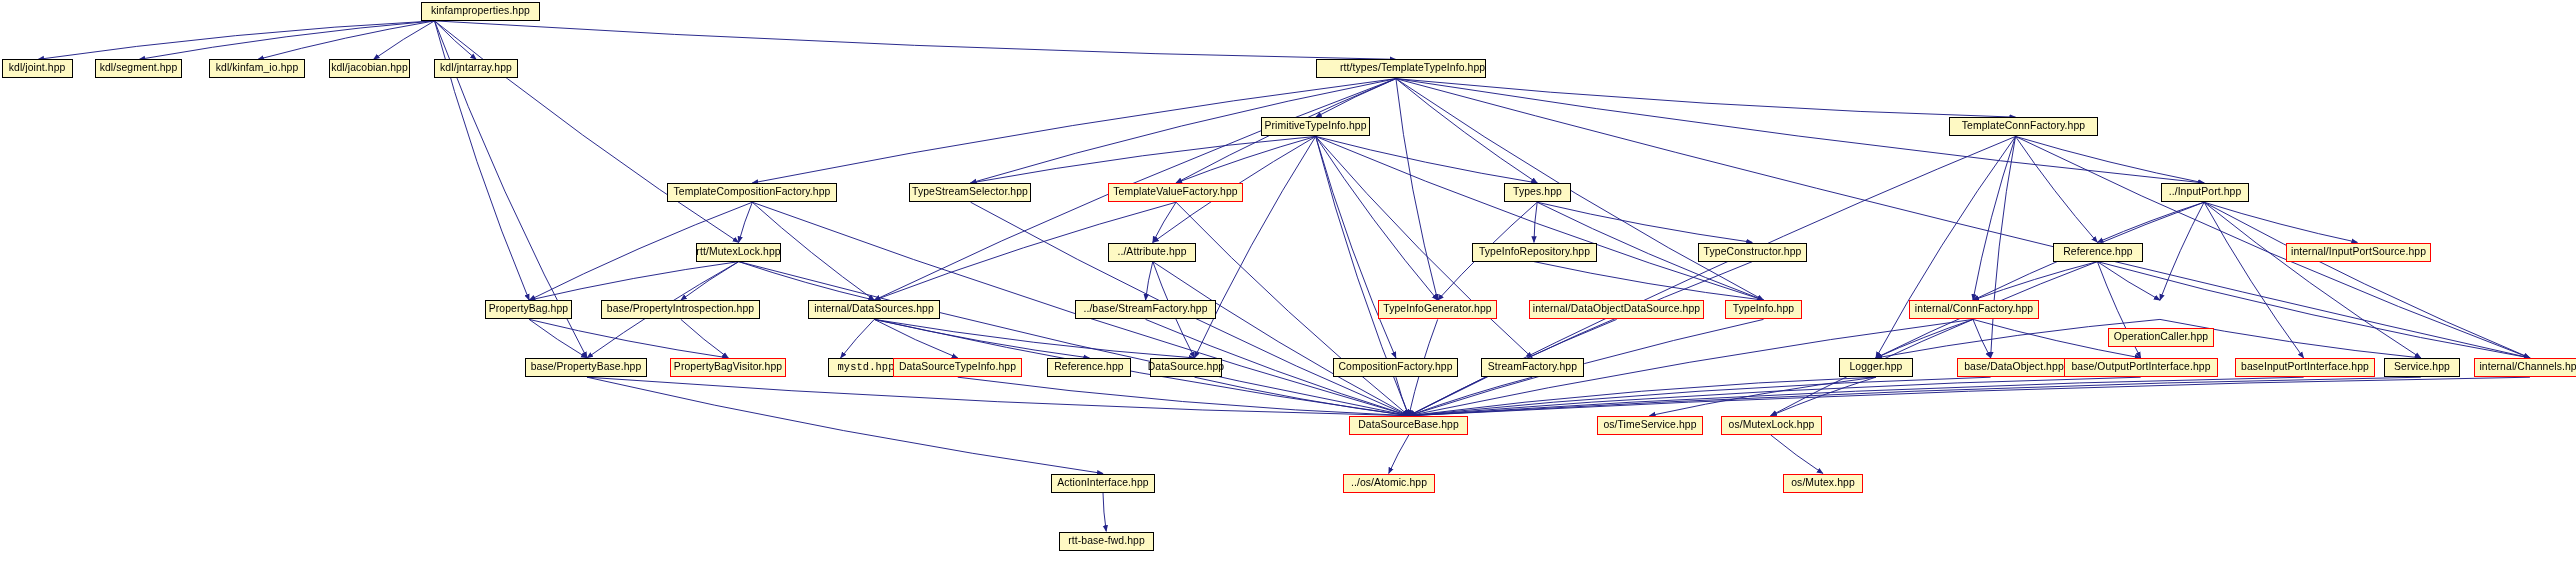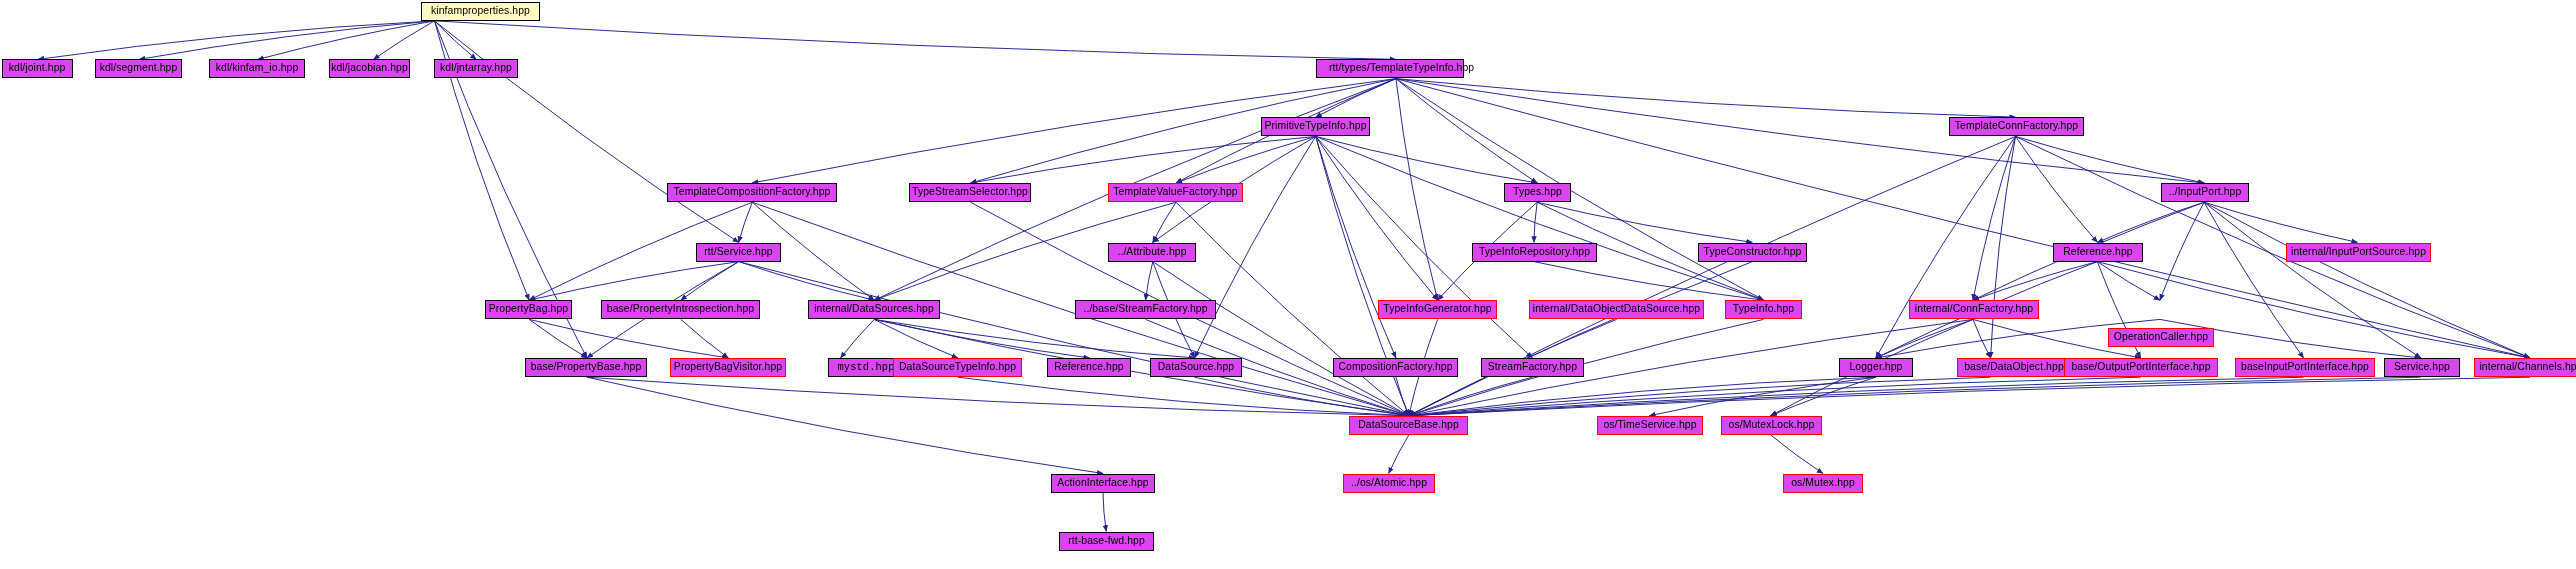--- a/index.html
+++ b/index.html
@@ -9,21 +9,21 @@
     height:569px;
     background:#ffffff;
     font-family:"Liberation Sans", sans-serif;
     overflow:hidden;
   }
   #edges{position:absolute;left:0;top:0;width:2576px;height:569px;pointer-events:none;}
   .node{
     position:absolute;
     box-sizing:border-box;
     border:0.8px solid #000000;
-    background:#d946ef;
+    background:#fef9c3;
     color:#000000;
     font-size:10.4px;
     line-height:1;
     display:flex;
     align-items:center;
     justify-content:center;
     white-space:nowrap;
     height:19px;
     padding:0 4.8px;
     letter-spacing:0.1px;
@@ -164,46 +164,46 @@
     </div>
     <div class="node" style="left: 209px; top: 59px; width: 96px;">
       <span>kdl/kinfam_io.hpp</span>
     </div>
     <div class="node" style="left: 329px; top: 59px; width: 81px;">
       <span>kdl/jacobian.hpp</span>
     </div>
     <div class="node" style="left: 434px; top: 59px; width: 84px;">
       <span>kdl/jntarray.hpp</span>
     </div>
-    <div class="node" style="left: 1316px; top: 59px; width: 148px; padding-left: 28px;">
+    <div class="node" style="left: 1316px; top: 59px; width: 170px; padding-left: 28px;">
       <span>rtt/types/TemplateTypeInfo.hpp</span>
     </div>
     <div class="node" style="left: 1261px; top: 117px; width: 109px;">
       <span>PrimitiveTypeInfo.hpp</span>
     </div>
-    <div class="node" style="left: 1949px; top: 117px; width: 135px;">
+    <div class="node" style="left: 1949px; top: 117px; width: 149px;">
       <span>TemplateConnFactory.hpp</span>
     </div>
     <div class="node" style="left: 667px; top: 183px; width: 170px;">
       <span>TemplateCompositionFactory.hpp</span>
     </div>
     <div class="node" style="left: 909px; top: 183px; width: 122px;">
       <span>TypeStreamSelector.hpp</span>
     </div>
     <div class="node red" style="left: 1108px; top: 183px; width: 135px;">
       <span>TemplateValueFactory.hpp</span>
     </div>
     <div class="node" style="left: 1504px; top: 183px; width: 67px;">
       <span>Types.hpp</span>
     </div>
     <div class="node" style="left: 2161px; top: 183px; width: 88px;">
       <span>../InputPort.hpp</span>
     </div>
     <div class="node" style="left: 696px; top: 243px; width: 85px;">
-      <span>rtt/Service.hpp</span>
+      <span>rtt/MutexLock.hpp</span>
     </div>
     <div class="node" style="left: 1108px; top: 243px; width: 88px;">
       <span>../Attribute.hpp</span>
     </div>
     <div class="node" style="left: 1472px; top: 243px; width: 125px;">
       <span>TypeInfoRepository.hpp</span>
     </div>
     <div class="node" style="left: 1698px; top: 243px; width: 109px;">
       <span>TypeConstructor.hpp</span>
     </div>
@@ -248,21 +248,21 @@
     </div>
     <div class="node" style="left: 828px; top: 358px; width: 76px; font-family: Liberation Mono, monospace;">
       <span>mystd.hpp</span>
     </div>
     <div class="node red" style="left: 893px; top: 358px; width: 129px;">
       <span>DataSourceTypeInfo.hpp</span>
     </div>
     <div class="node" style="left: 1047px; top: 358px; width: 84px;">
       <span>Reference.hpp</span>
     </div>
-    <div class="node" style="left: 1150px; top: 358px; width: 92px;">
+    <div class="node" style="left: 1150px; top: 358px; width: 72px;">
       <span>DataSource.hpp</span>
     </div>
     <div class="node" style="left: 1333px; top: 358px; width: 125px;">
       <span>CompositionFactory.hpp</span>
     </div>
     <div class="node" style="left: 1481px; top: 358px; width: 103px;">
       <span>StreamFactory.hpp</span>
     </div>
     <div class="node" style="left: 1839px; top: 358px; width: 74px;">
       <span>Logger.hpp</span>

